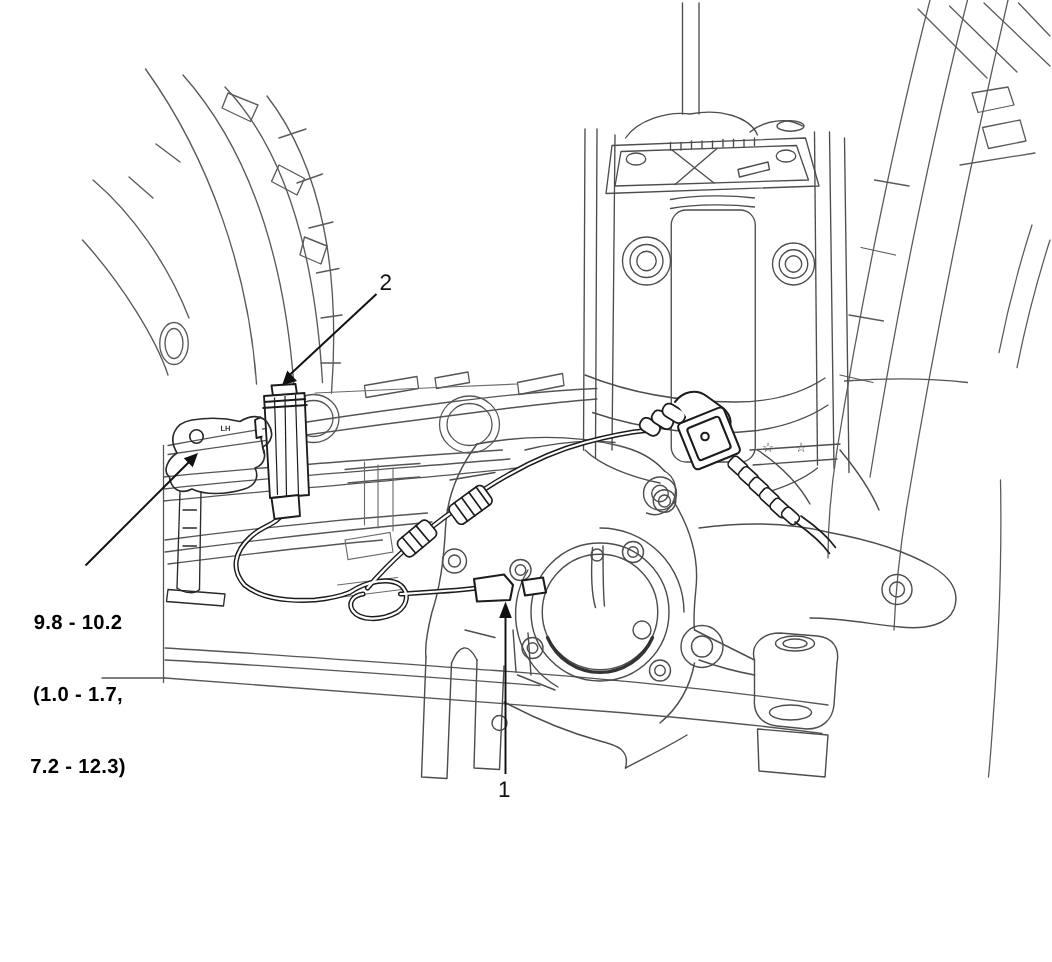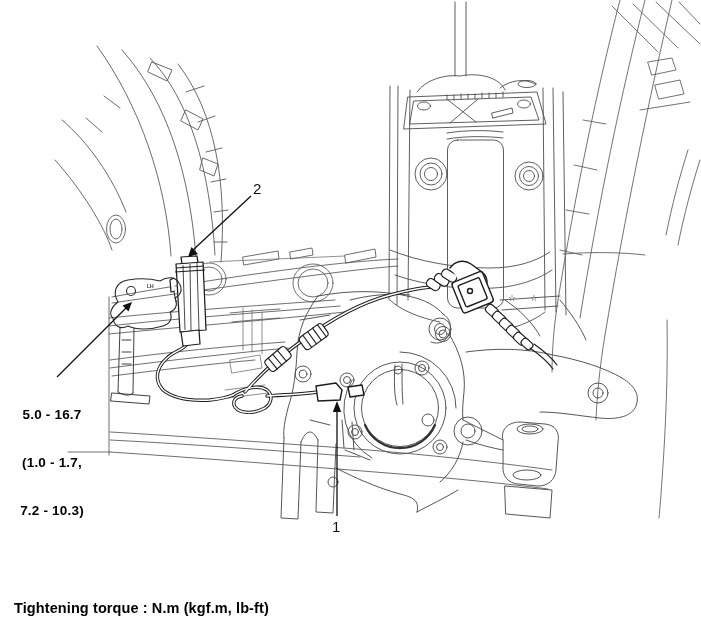--- a/index.html
+++ b/index.html
@@ -300,29 +300,28 @@
       <polygon points="188,257 191.5,247 198,254"></polygon>
       <polygon points="132,302 128.5,311.5 122.5,305.5"></polygon>
       <polygon points="337,401 332.8,412 341.2,412"></polygon>
     </g>
   </g>
 </svg>
 
   <div class="ovl callout" style="left:253px;top:180px;">2</div>
 
   <div class="ovl torque" style="left:17px;top:375px;width:70px;">
-    <div>5.0 - 16.7</div>
+    <div>9.8 - 10.2</div>
     <div>(1.0 - 1.7,</div>
-    <div>7.2 - 10.3)</div>
+    <div>7.2 - 12.3)</div>
   </div>
 
   <div class="ovl callout" style="left:332px;top:518px;">1</div>
 
   <div class="ovl torque" style="left:277px;top:535px;width:122px;">
   </div>
 
-  <div class="ovl footer-note" style="left:14px;top:600px;">Tightening torque : N.m (kgf.m, lb-ft)</div>
 
   <div class="ovl tiny-mark" style="left:147px;top:283px;">LH</div>
   <div class="ovl star" style="left:508px;top:293px;">☆</div>
   <div class="ovl star" style="left:530px;top:293px;">☆</div>
 
 </div>
 
 </body></html>

